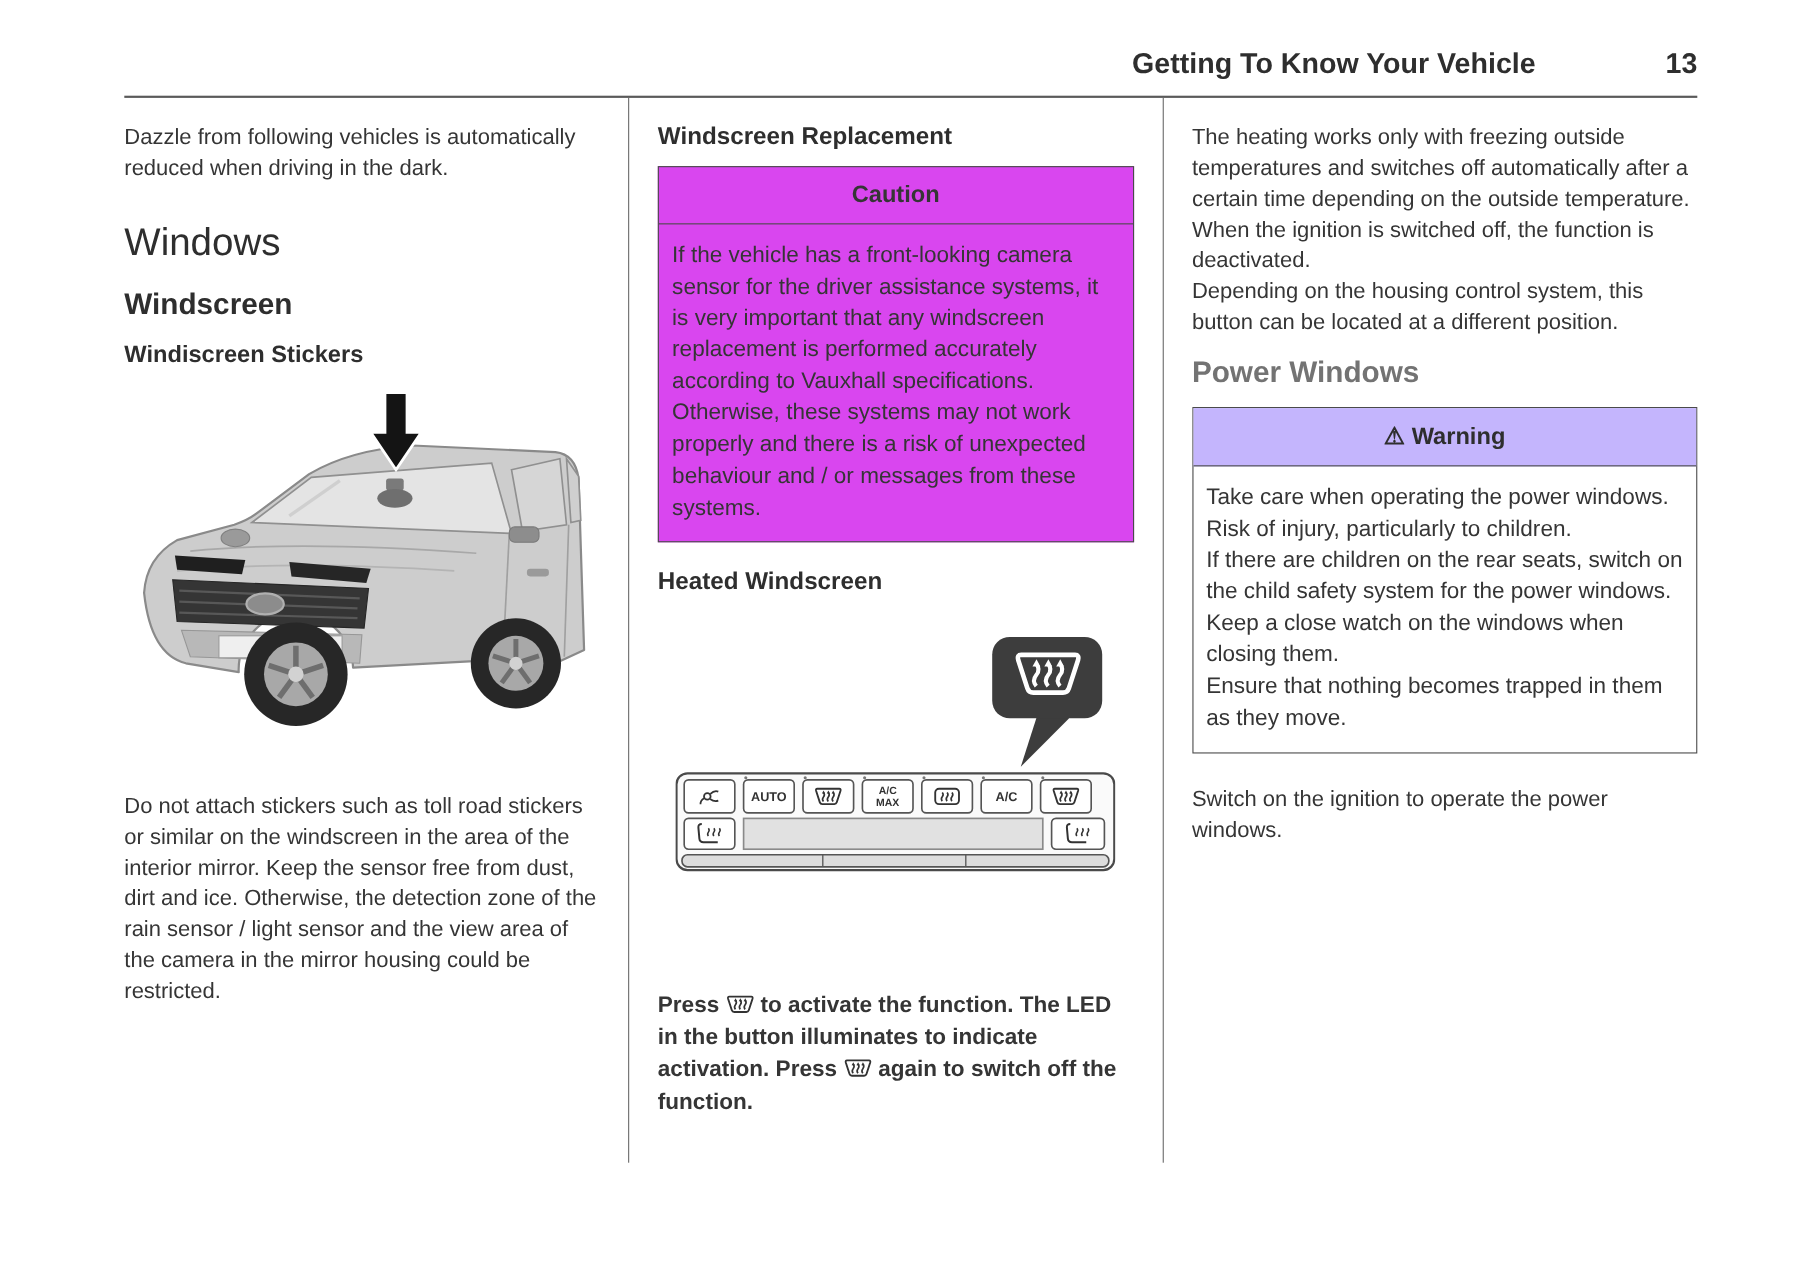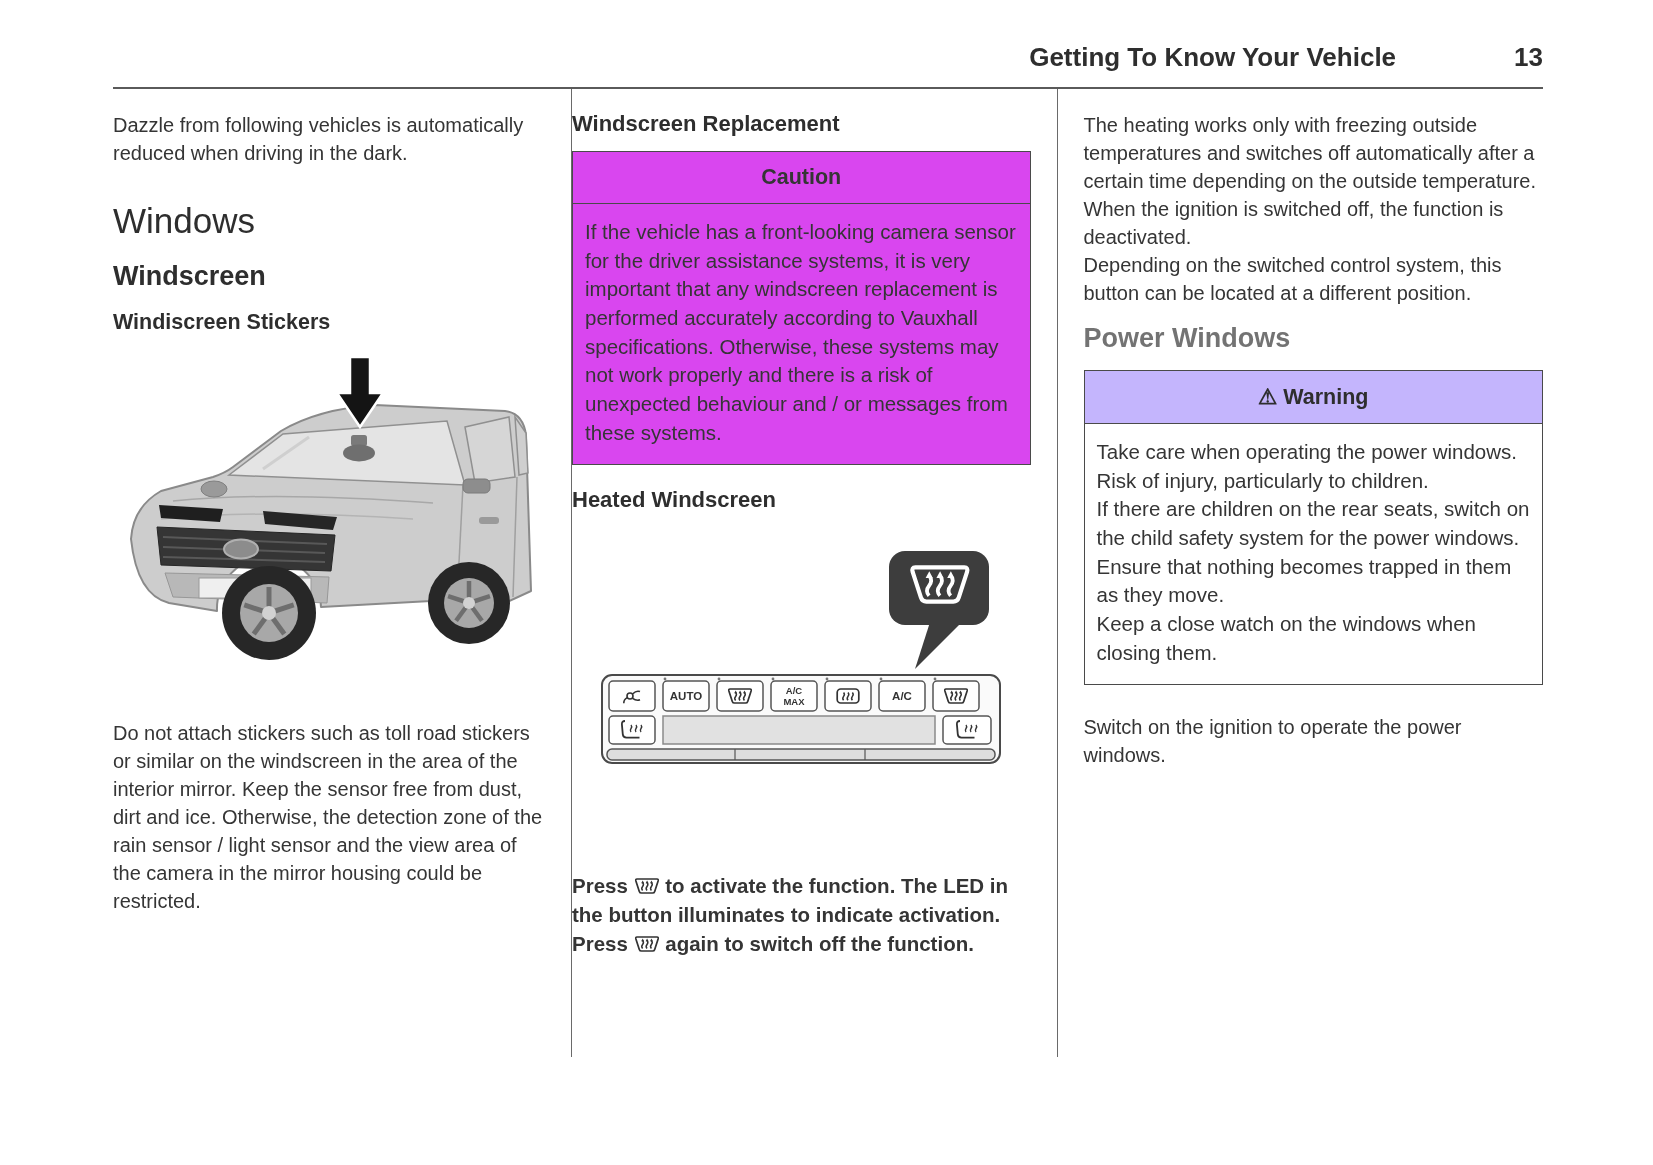--- a/index.html
+++ b/index.html
@@ -19,21 +19,21 @@
     padding-top: 42px; padding-bottom: 14px;
     border-bottom: 2px solid #5a5a5a;
   }
   .header-title { font-size: 26px; font-weight: bold; color: #2e2e2e; }
   .header-page { font-size: 26px; font-weight: bold; color: #2e2e2e; margin-left: 118px; }
 
   
   .columns { display: flex; min-height: 968px; }
   .col { padding-top: 22px; }
   .col-left  { width: 458px; padding-right: 26px; }
-  .col-mid   { width: 487px; padding-right: 26px; border-left: 1.5px solid #6a6a6a; }
+  .col-mid   { width: 487px; padding-left: 26px; padding-right: 26px; border-left: 1.5px solid #6a6a6a; }
   .col-right { width: 488px; padding-left: 26px; border-left: 1.5px solid #6a6a6a; }
 
   p.body { font-size: 20px; line-height: 1.40; color: #353535; }
   p.body + p.body { margin-top: 0; }
 
   h1.windows { font-size: 35px; font-weight: normal; color: #2e2e2e; margin: 34px 0 20px; }
   h2.sub     { font-size: 27px; font-weight: bold; color: #2e2e2e; margin: 6px 0 18px; }
   h3.minor   { font-size: 21.5px; font-weight: bold; color: #2e2e2e; margin: 6px 0 12px; }
   h3.mid-head{ font-size: 22px; font-weight: bold; color: #2e2e2e; margin: 0 0 14px; }
   h2.power   { font-size: 27px; font-weight: bold; color: #737373; margin: 16px 0 16px; }
@@ -276,34 +276,34 @@
         <span>to activate the function. The LED in the button illuminates to indicate activation. Press</span>
         <svg class="inline-icon">
             <use href="#hw-icon"></use>
           </svg>
         <span>again to switch off the function.</span>
       </p>
     </div>
 
     <div class="col col-right">
       <p class="body">The heating works only with freezing outside temperatures and switches off automatically after a certain time depending on the outside temperature. When the ignition is switched off, the function is deactivated.</p>
-      <p class="body">Depending on the switched control system, this button can be located at a different position.</p>
+      <p class="body">Depending on the housing control system, this button can be located at a different position.</p>
 
       <h2 class="power">Power Windows</h2>
 
       <div class="warning-box">
         <div class="warning-title">
           <span>⚠</span>
           <span>Warning</span>
         </div>
         <div class="warning-body">
           <p>Take care when operating the power windows. Risk of injury, particularly to children.</p>
           <p>If there are children on the rear seats, switch on the child safety system for the power windows.</p>
+          <p>Keep a close watch on the windows when closing them.</p>
           <p>Ensure that nothing becomes trapped in them as they move.</p>
-          <p>Keep a close watch on the windows when closing them.</p>
         </div>
       </div>
 
       <p class="body">Switch on the ignition to operate the power windows.</p>
     </div>
 
   </div>
 </div>
 
 </body></html>

